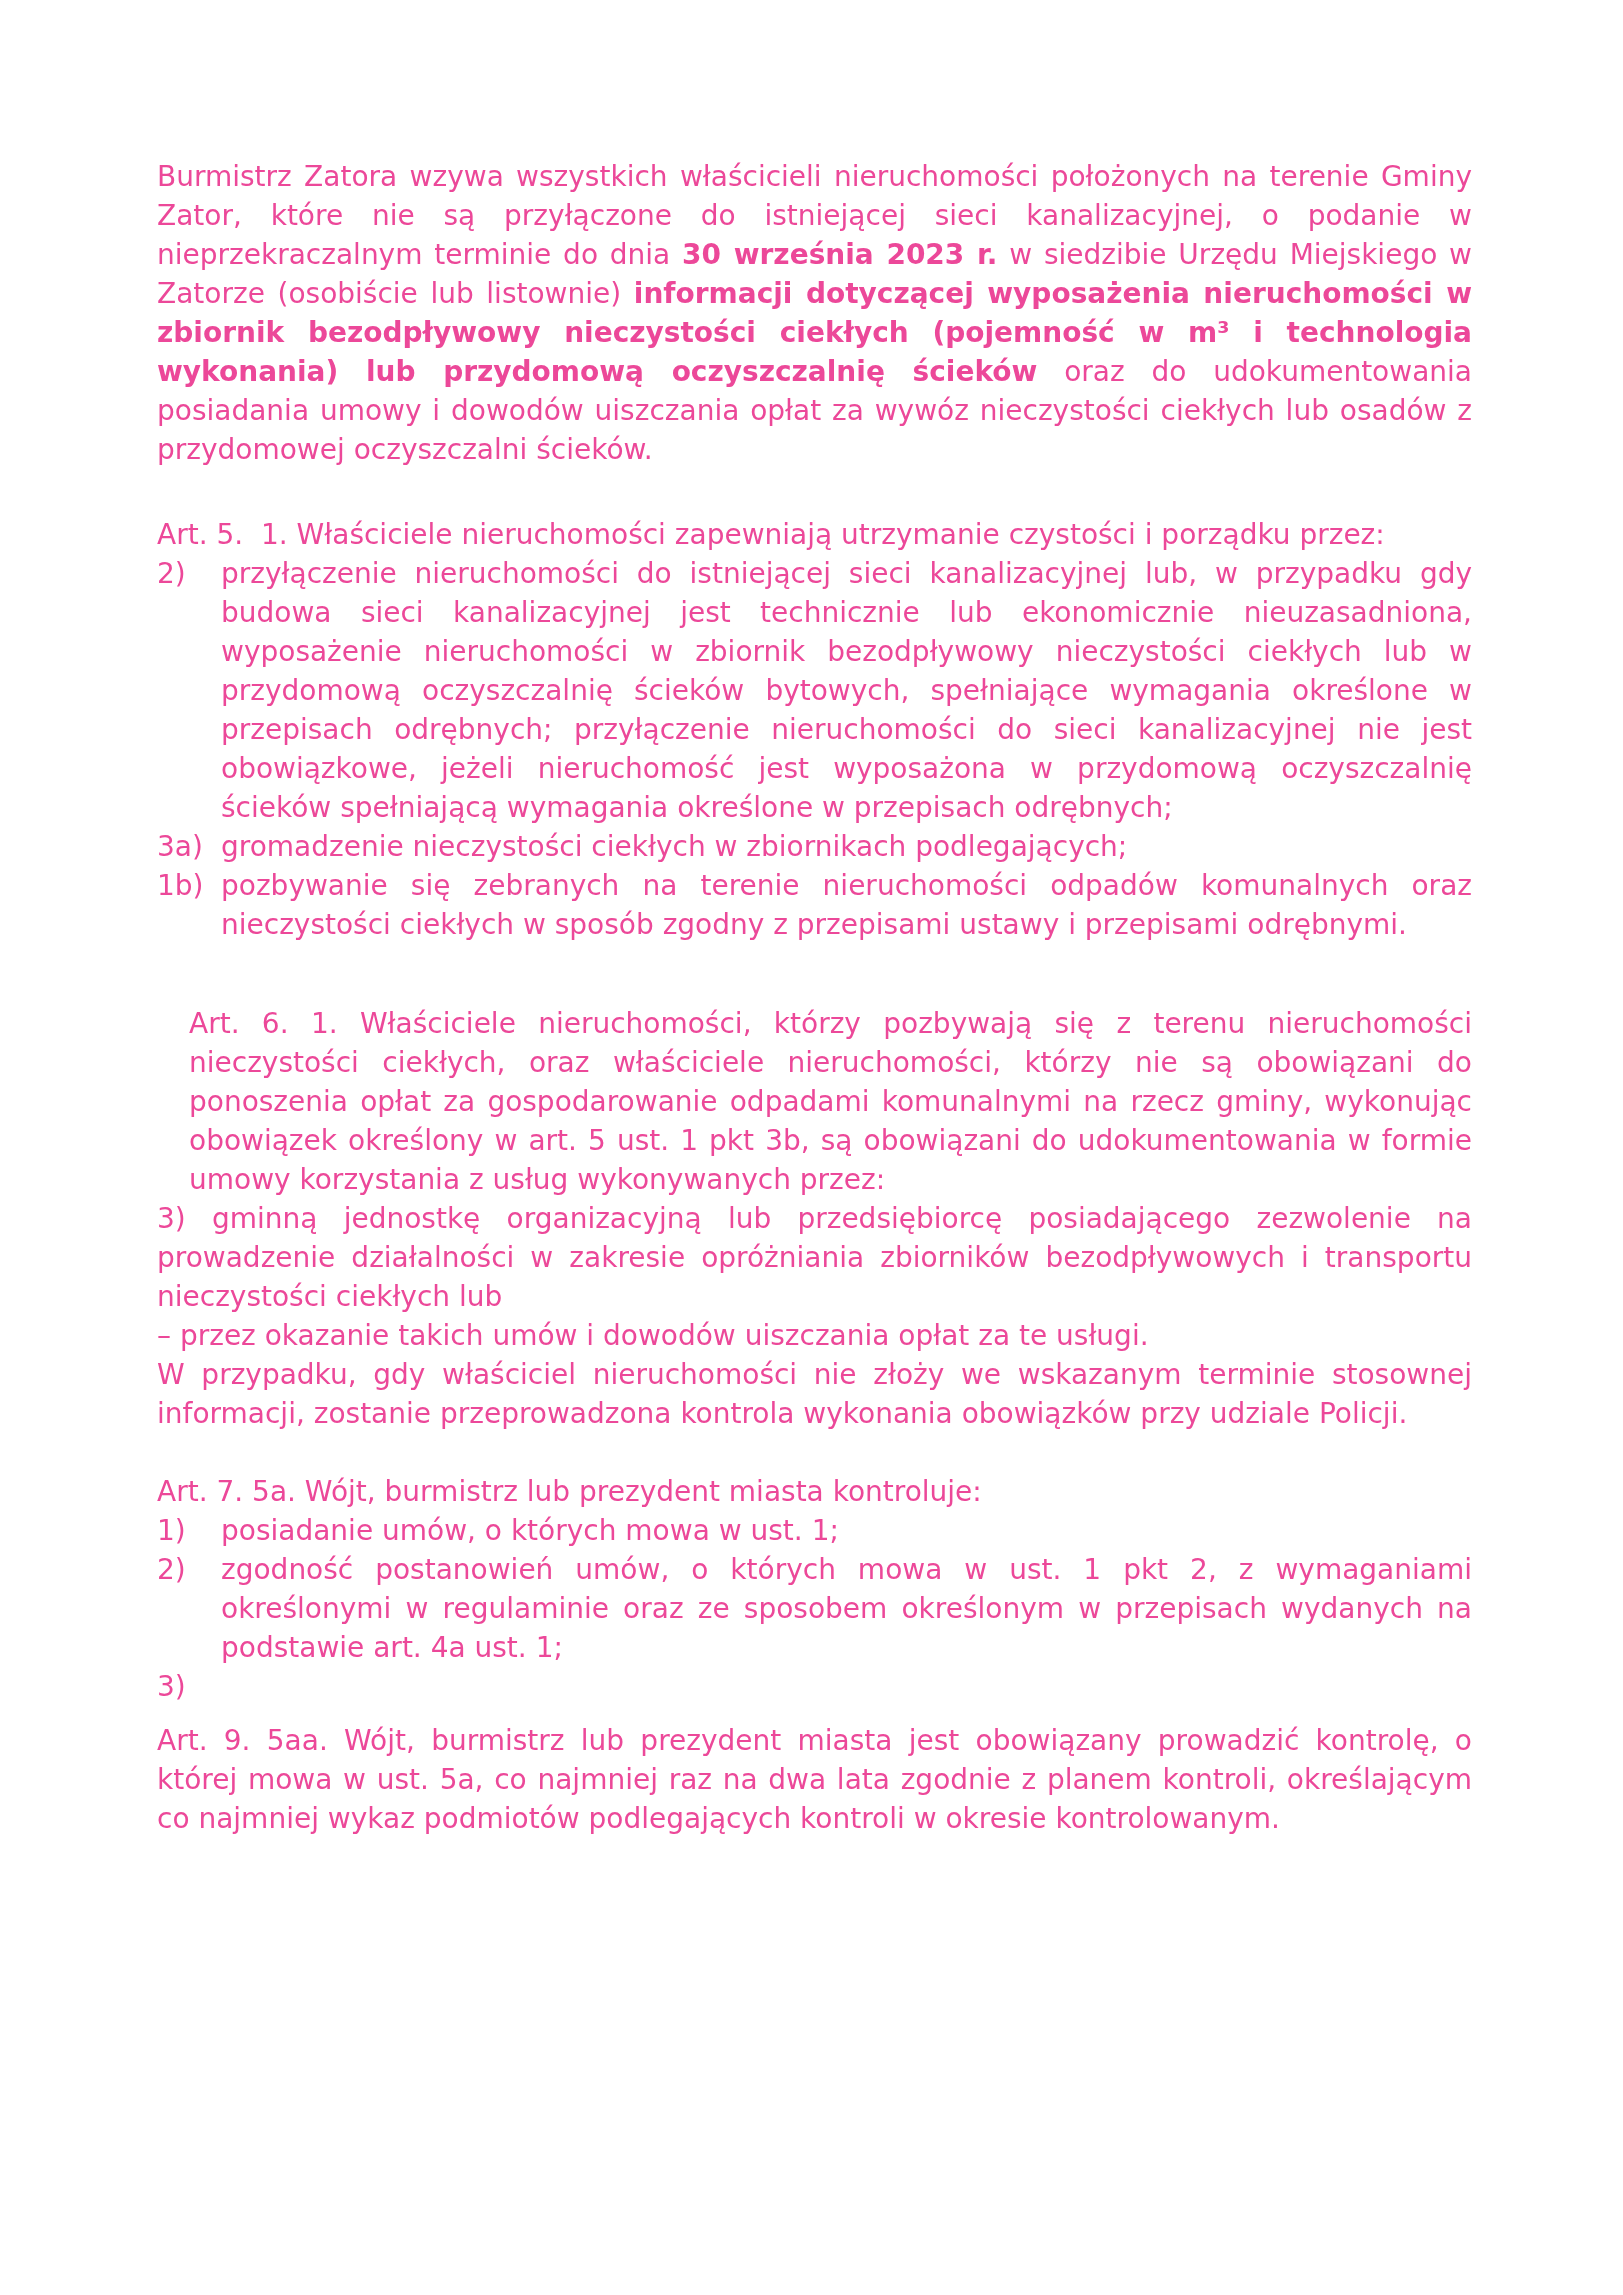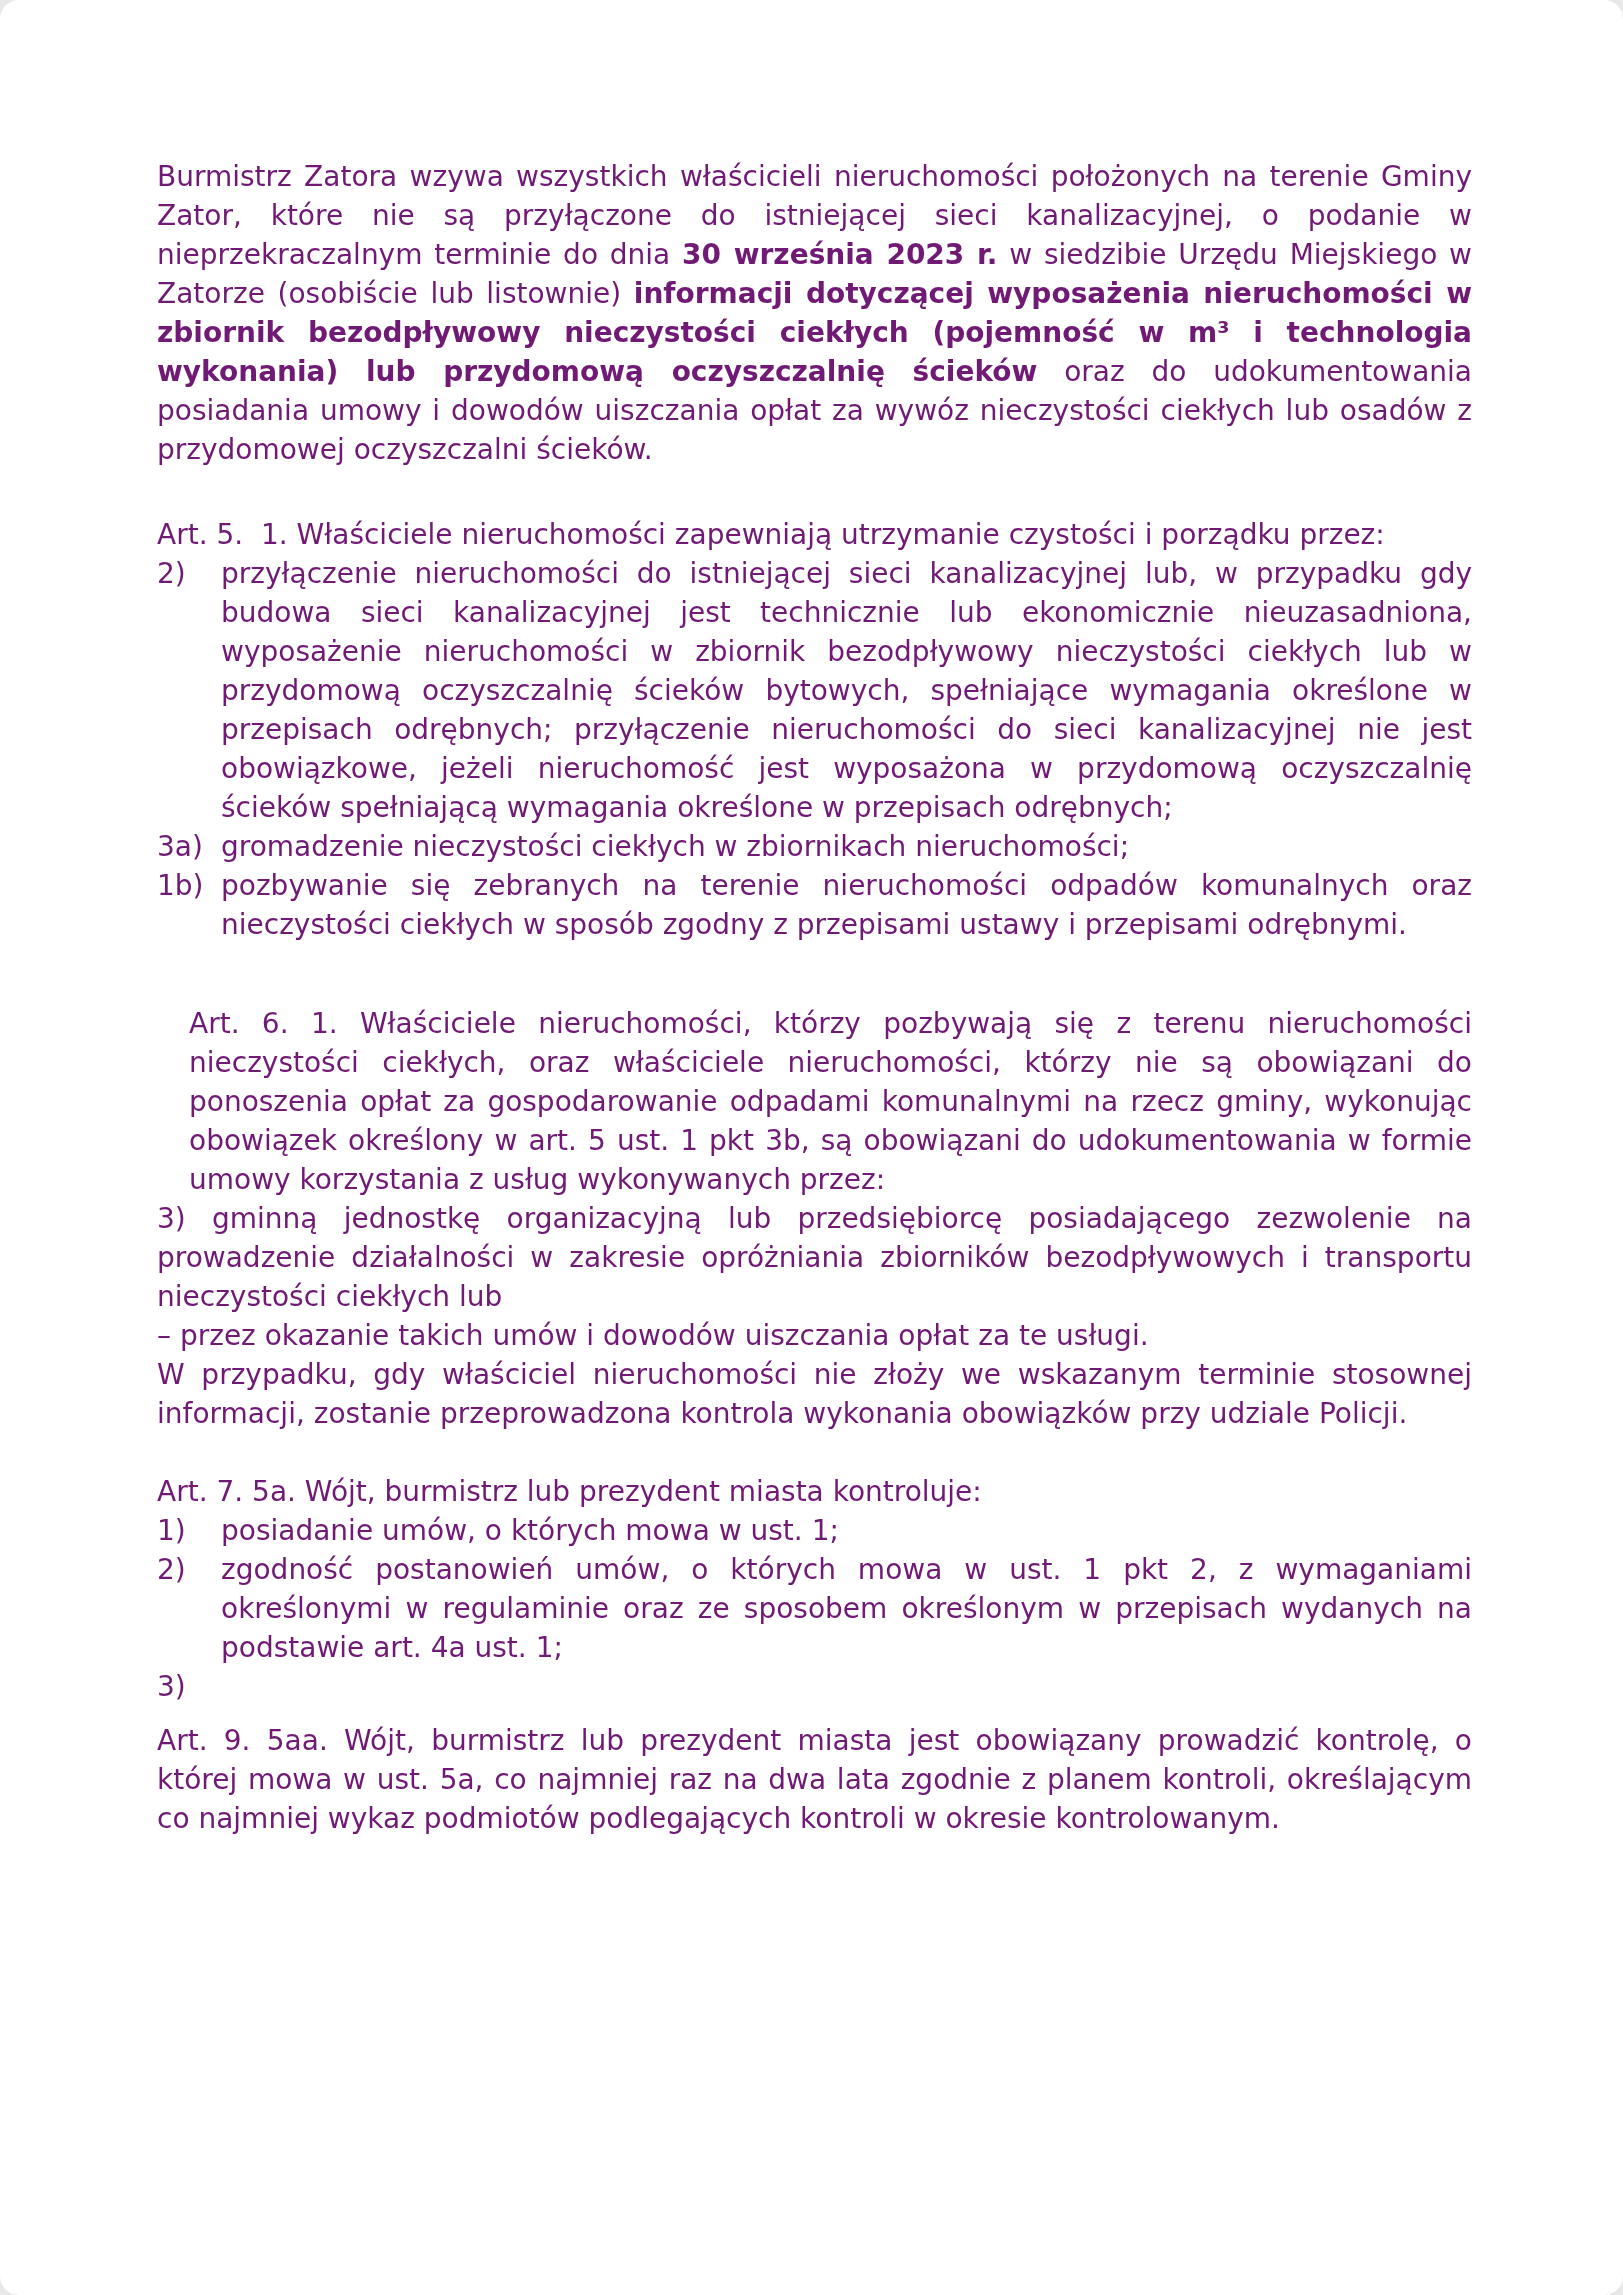--- a/index.html
+++ b/index.html
@@ -1,30 +1,29 @@
 <!DOCTYPE html>
 <html lang="pl" style="font-size:10.5px"><head>
 <meta charset="utf-8">
 <style>
   html, body { margin: 0; padding: 0; background: #e8e8e8; }
   .page {
     width: 1623px;
     height: 2295px;
     margin: 0 auto;
     background: #ffffff;
-    color: #701a75;
+    color: #ec4899;
     font-family: "DejaVu Sans", "Liberation Sans", sans-serif;
     font-size: 28px;
     line-height: 39px;
     box-sizing: border-box;
     padding: 157px 151px 0 157px;
     text-align: justify;
     hyphens: none;
     overflow: hidden;
-    border-radius: 19px;
   }
   p { margin: 0; }
   .b { font-weight: bold; }
   .heading {
     font-weight: bold;
     margin-top: 79px;
   }
   .art5-intro  { margin-top: 46px; }
   .art6-1      { margin-top: 60px; margin-left: 32px; }
   .art6-5a     { margin-top: 39px; }
@@ -51,21 +50,21 @@
 
   <p class="art5-intro">Art. 5.&nbsp; 1. Właściciele nieruchomości zapewniają utrzymanie czystości i porządku przez:</p>
 
   <div class="hang">
     <span class="marker">2)</span>
     <span>przyłączenie nieruchomości do istniejącej sieci kanalizacyjnej lub, w przypadku gdy budowa sieci kanalizacyjnej jest technicznie lub ekonomicznie nieuzasadniona, wyposażenie nieruchomości w zbiornik bezodpływowy nieczystości ciekłych lub w przydomową oczyszczalnię ścieków bytowych, spełniające wymagania określone w przepisach odrębnych; przyłączenie nieruchomości do sieci kanalizacyjnej nie jest obowiązkowe, jeżeli nieruchomość jest wyposażona w przydomową oczyszczalnię ścieków spełniającą wymagania określone w przepisach odrębnych;</span>
   </div>
 
   <div class="hang">
     <span class="marker">3a)</span>
-    <span>gromadzenie nieczystości ciekłych w zbiornikach nieruchomości;</span>
+    <span>gromadzenie nieczystości ciekłych w zbiornikach podlegających;</span>
   </div>
 
   <div class="hang">
     <span class="marker">1b)</span>
     <span>pozbywanie się zebranych na terenie nieruchomości odpadów komunalnych oraz nieczystości ciekłych w sposób zgodny z przepisami ustawy i przepisami odrębnymi.</span>
   </div>
 
   <p class="art6-1">Art. 6. 1. Właściciele nieruchomości, którzy pozbywają się z terenu nieruchomości nieczystości ciekłych, oraz właściciele nieruchomości, którzy nie są obowiązani do ponoszenia opłat za gospodarowanie odpadami komunalnymi na rzecz gminy, wykonując obowiązek określony w art. 5 ust. 1 pkt 3b, są obowiązani do udokumentowania w formie umowy korzystania z usług wykonywanych przez:</p>
 
   <p>3) gminną jednostkę organizacyjną lub przedsiębiorcę posiadającego zezwolenie na prowadzenie działalności w zakresie opróżniania zbiorników bezodpływowych i transportu nieczystości ciekłych lub</p>

